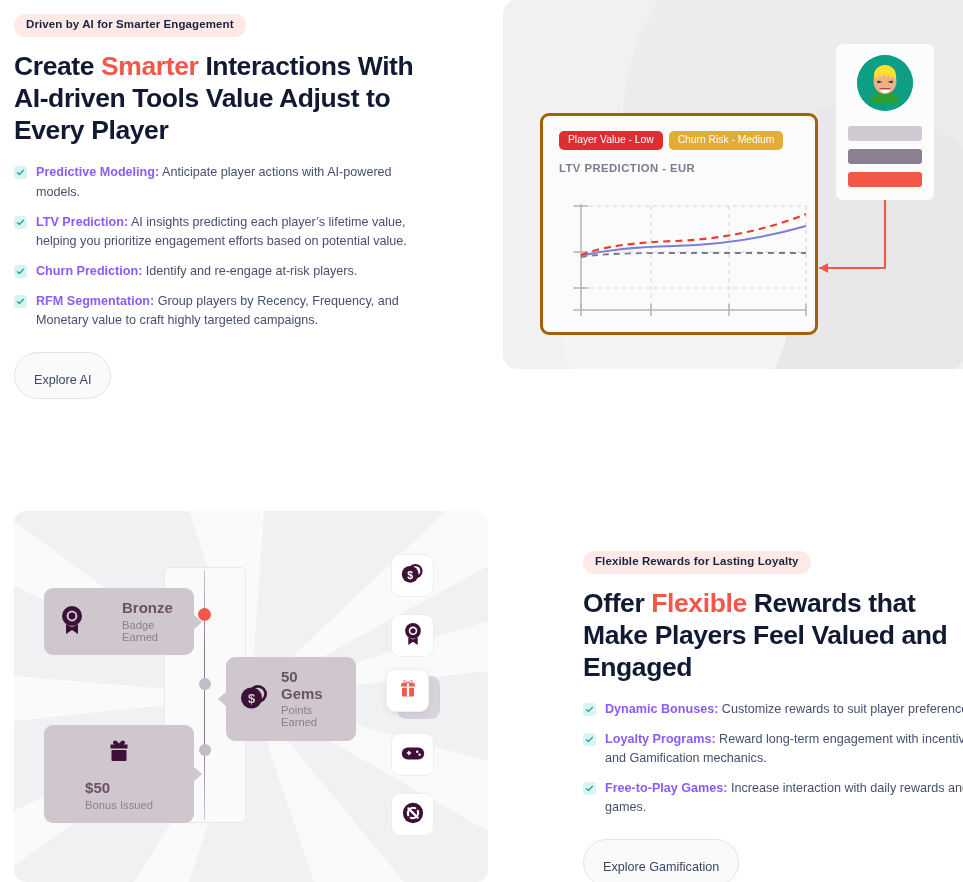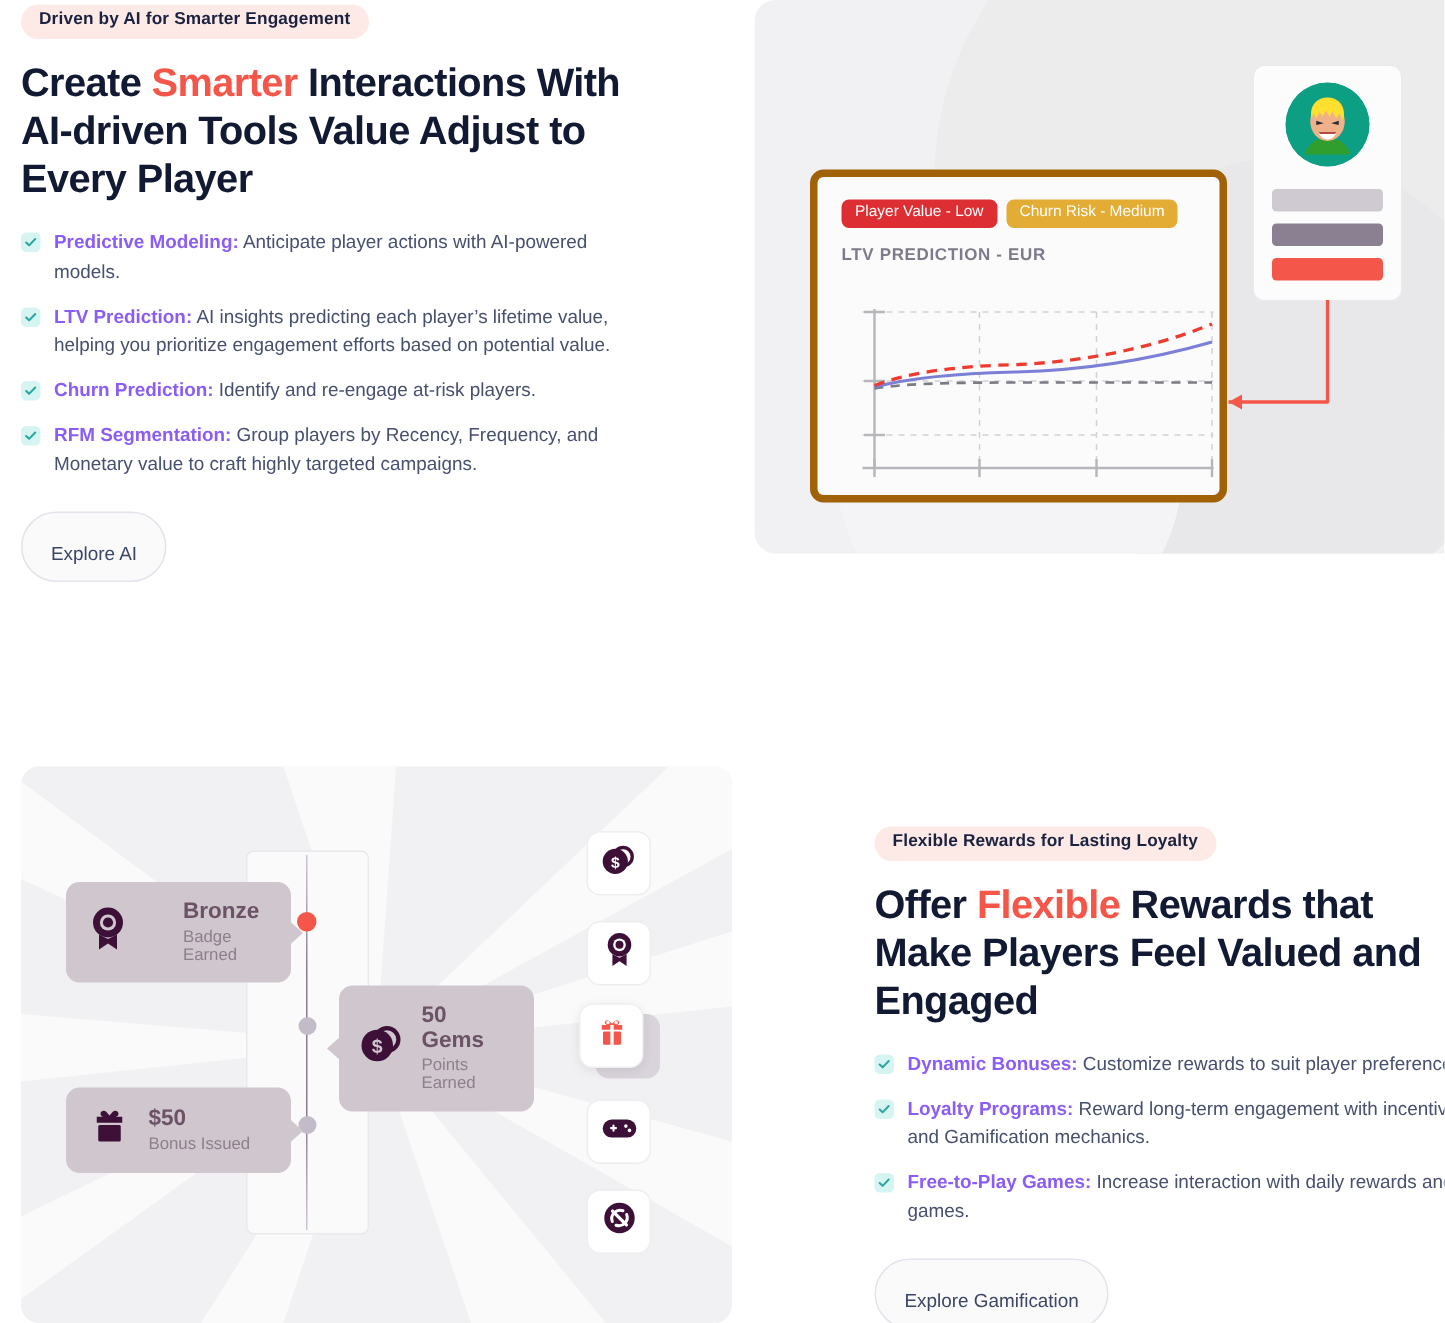--- a/index.html
+++ b/index.html
@@ -61,21 +61,21 @@
     border:1px solid #e2e4ec;
     background:#fafafb;
     border-radius:999px;
     font-size:12.6px;
     color:#3c4666;
     cursor:pointer;
     font-family:"Liberation Sans", sans-serif;
   }
 
   
-  .sec1-text{position:absolute;left:14px;top:3px;width:418px;}
+  .sec1-text{position:absolute;left:14px;top:14px;width:418px;}
 
   
   .panel-ai{
     position:absolute;left:503px;top:0;width:460px;height:369px;
     background:#f1f1f3;
     border-radius:14px 0 0 14px;
     overflow:hidden;
   }
   .panel-ai .blobA{
     position:absolute;width:420px;height:420px;border-radius:50%;
@@ -85,21 +85,21 @@
     position:absolute;width:300px;height:300px;border-radius:50%;
     background:#e8e8ea;left:205px;top:105px;
   }
   .panel-ai .blobC{
     position:absolute;width:230px;height:230px;border-radius:50%;
     background:#f4f4f6;left:55px;top:200px;
   }
 
   .ltv-card{
     position:absolute;left:37px;top:113px;width:278px;height:222px;
-    background:#fbfbfc;border:5px solid #a16207;border-radius:9px;
+    background:#fbfbfc;border:3px solid #a16207;border-radius:9px;
     padding:15px 16px 0;
   }
   .badges{display:flex;gap:6px;}
   .badge{
     font-size:10.3px;color:#fff;font-weight:400;
     padding:4px 9px 5px;border-radius:5px;white-space:nowrap;line-height:1;
   }
   .badge.red{background:#dd2f33;}
   .badge.amber{background:#e3ac34;}
   .ltv-title{
@@ -332,21 +332,21 @@
           <text x="11.5" y="20.3" font-family="Liberation Sans, sans-serif" font-size="13" font-weight="700" fill="#cfc6ce" text-anchor="middle">$</text>
         </svg>
     </span>
     <span>
       <span class="bt1" style="display:block">50 Gems</span>
       <span class="bt2" style="display:block">Points Earned</span>
     </span>
     <span class="tail l"></span>
   </div>
 
-  <div class="bubble" style="left:44px;top:725px;width:150px;">
+  <div class="bubble" style="left:44px;top:725px;width:150px;flex-direction:column;">
     <span class="bi">
       <svg width="30" height="28" viewBox="0 0 30 28">
           <path d="M9 5.5c0-2 2.6-2.6 3.8-1.3L15 6.6l2.2-2.4C18.4 2.9 21 3.5 21 5.5c0 1-.7 1.8-1.7 2h4.2v4H6.5v-4h4.2c-1 -.2-1.7-1-1.7-2z" fill="#3d1038"></path>
           <rect x="7.5" y="13" width="15" height="11" rx="1" fill="#3d1038"></rect>
         </svg>
     </span>
     <span>
       <span class="bt1" style="display:block">$50</span>
       <span class="bt2" style="display:block">Bonus Issued</span>
     </span>

